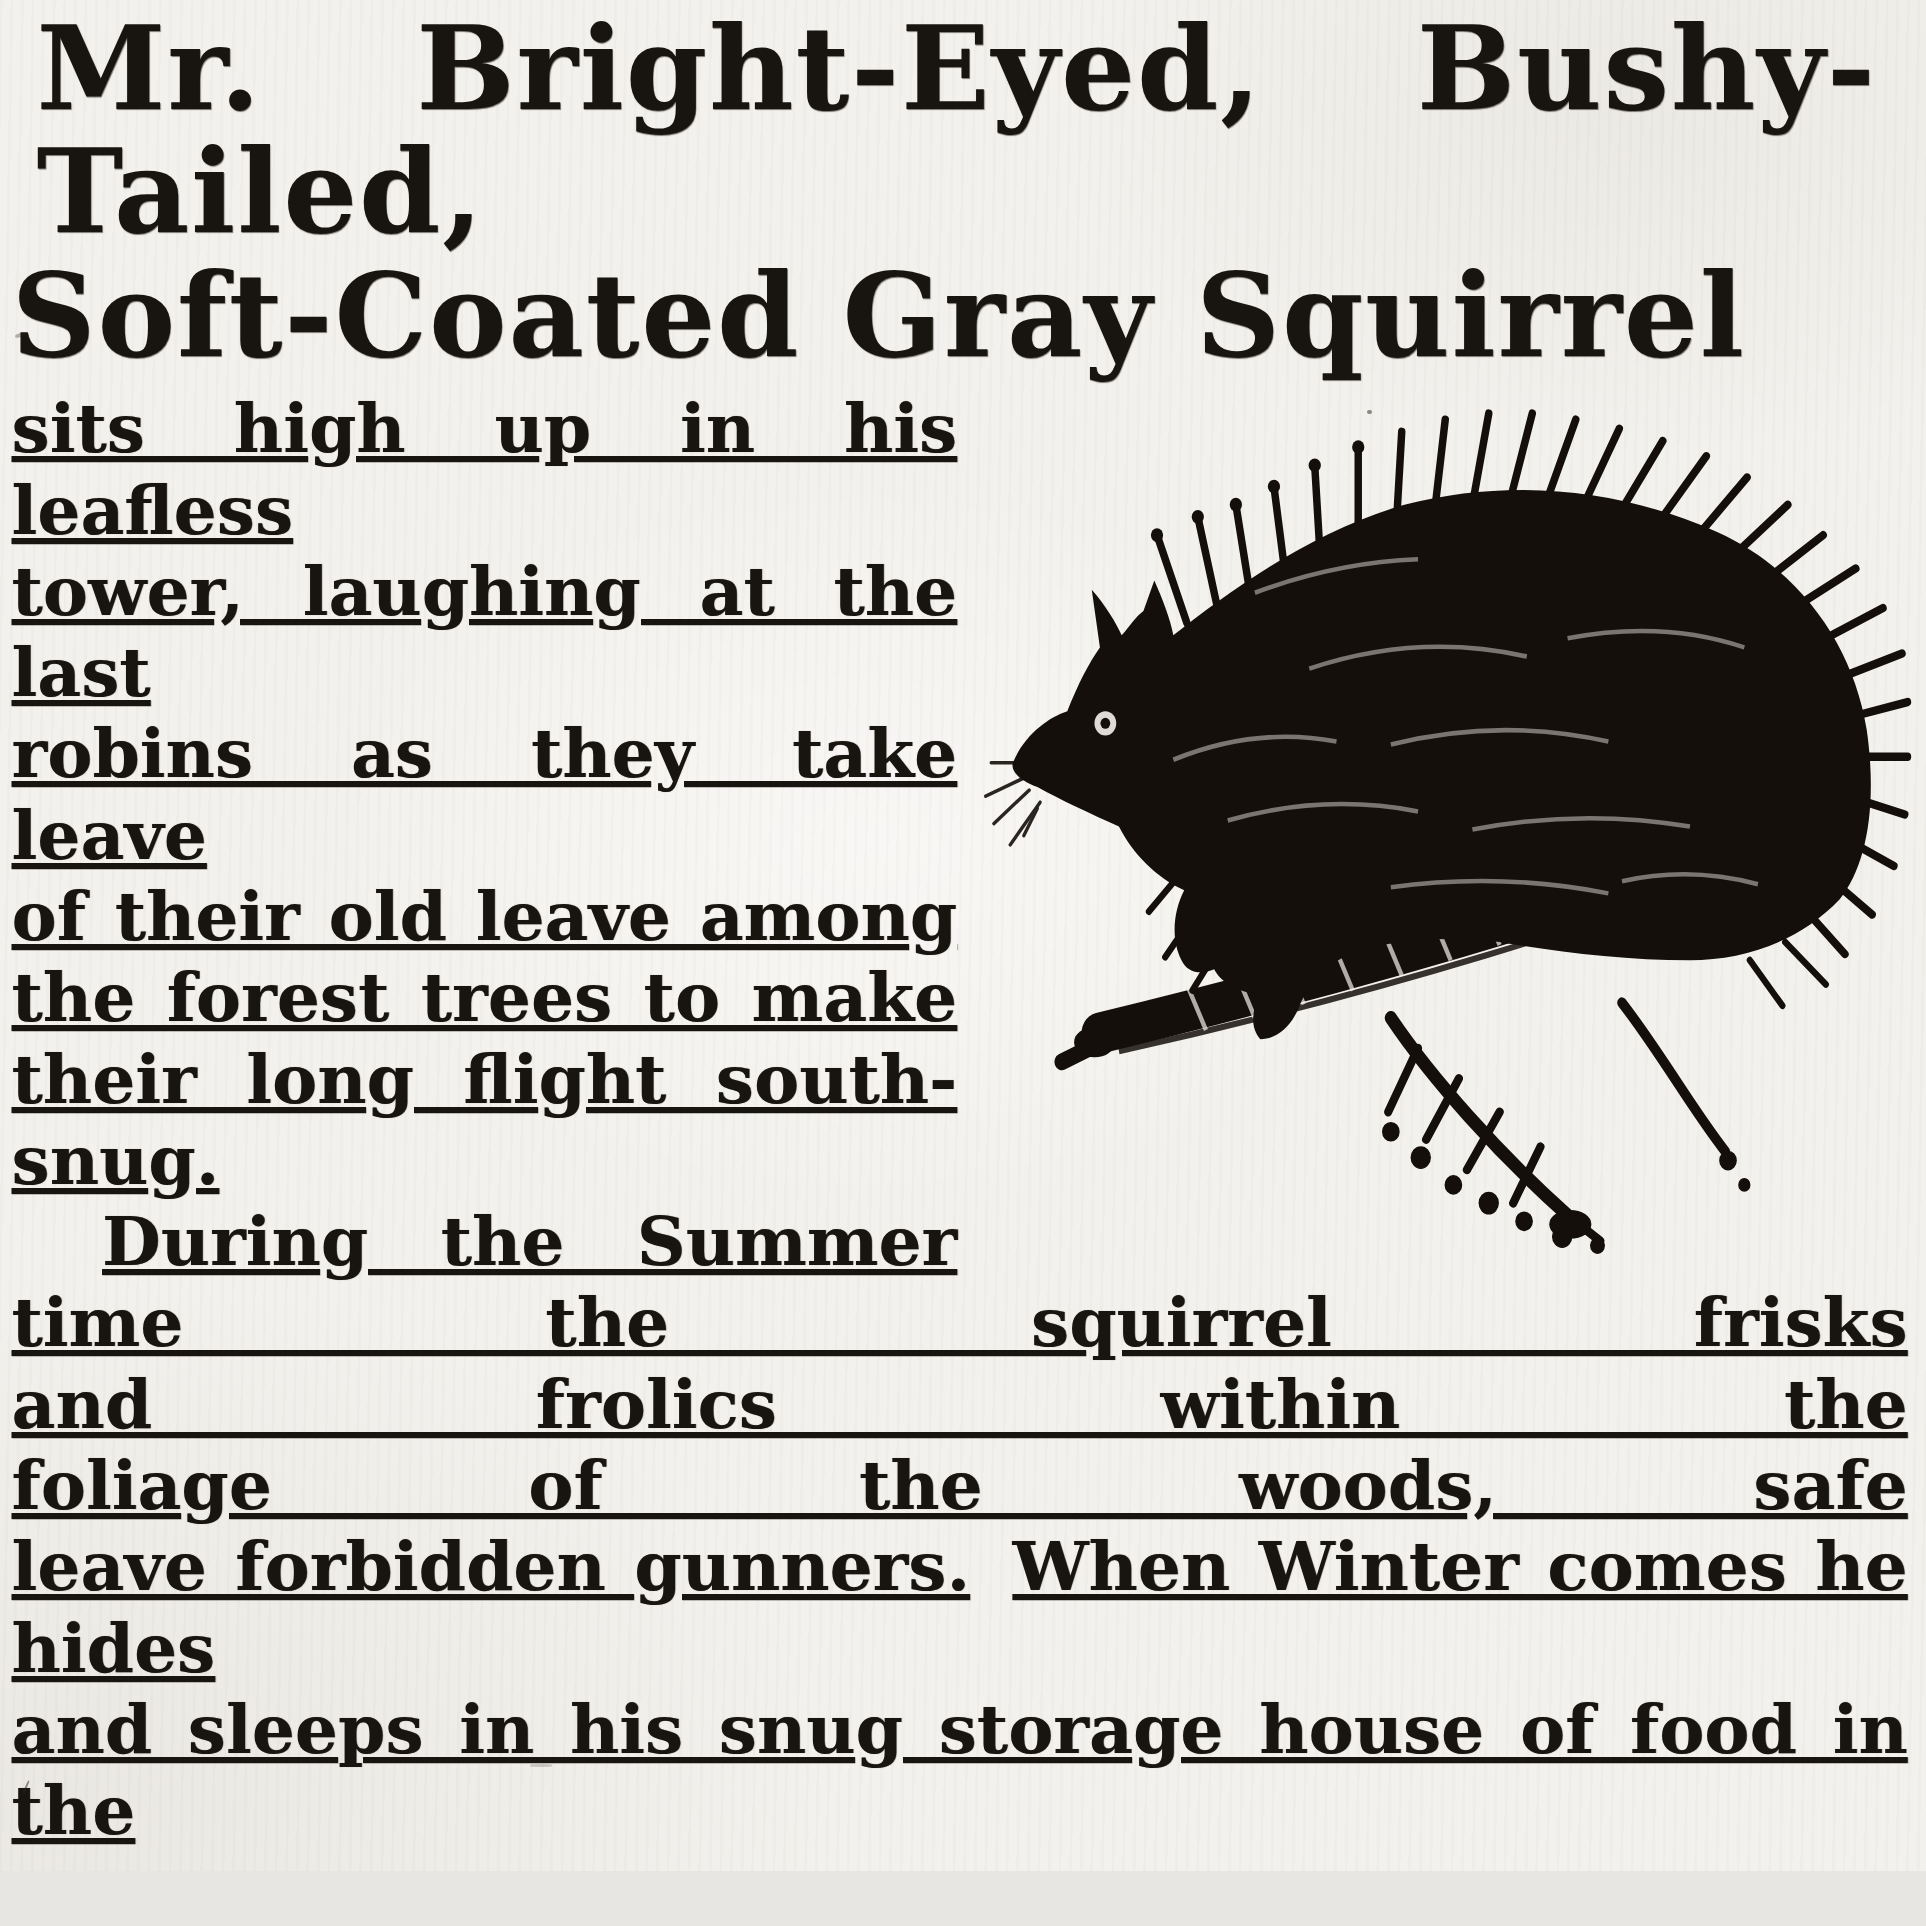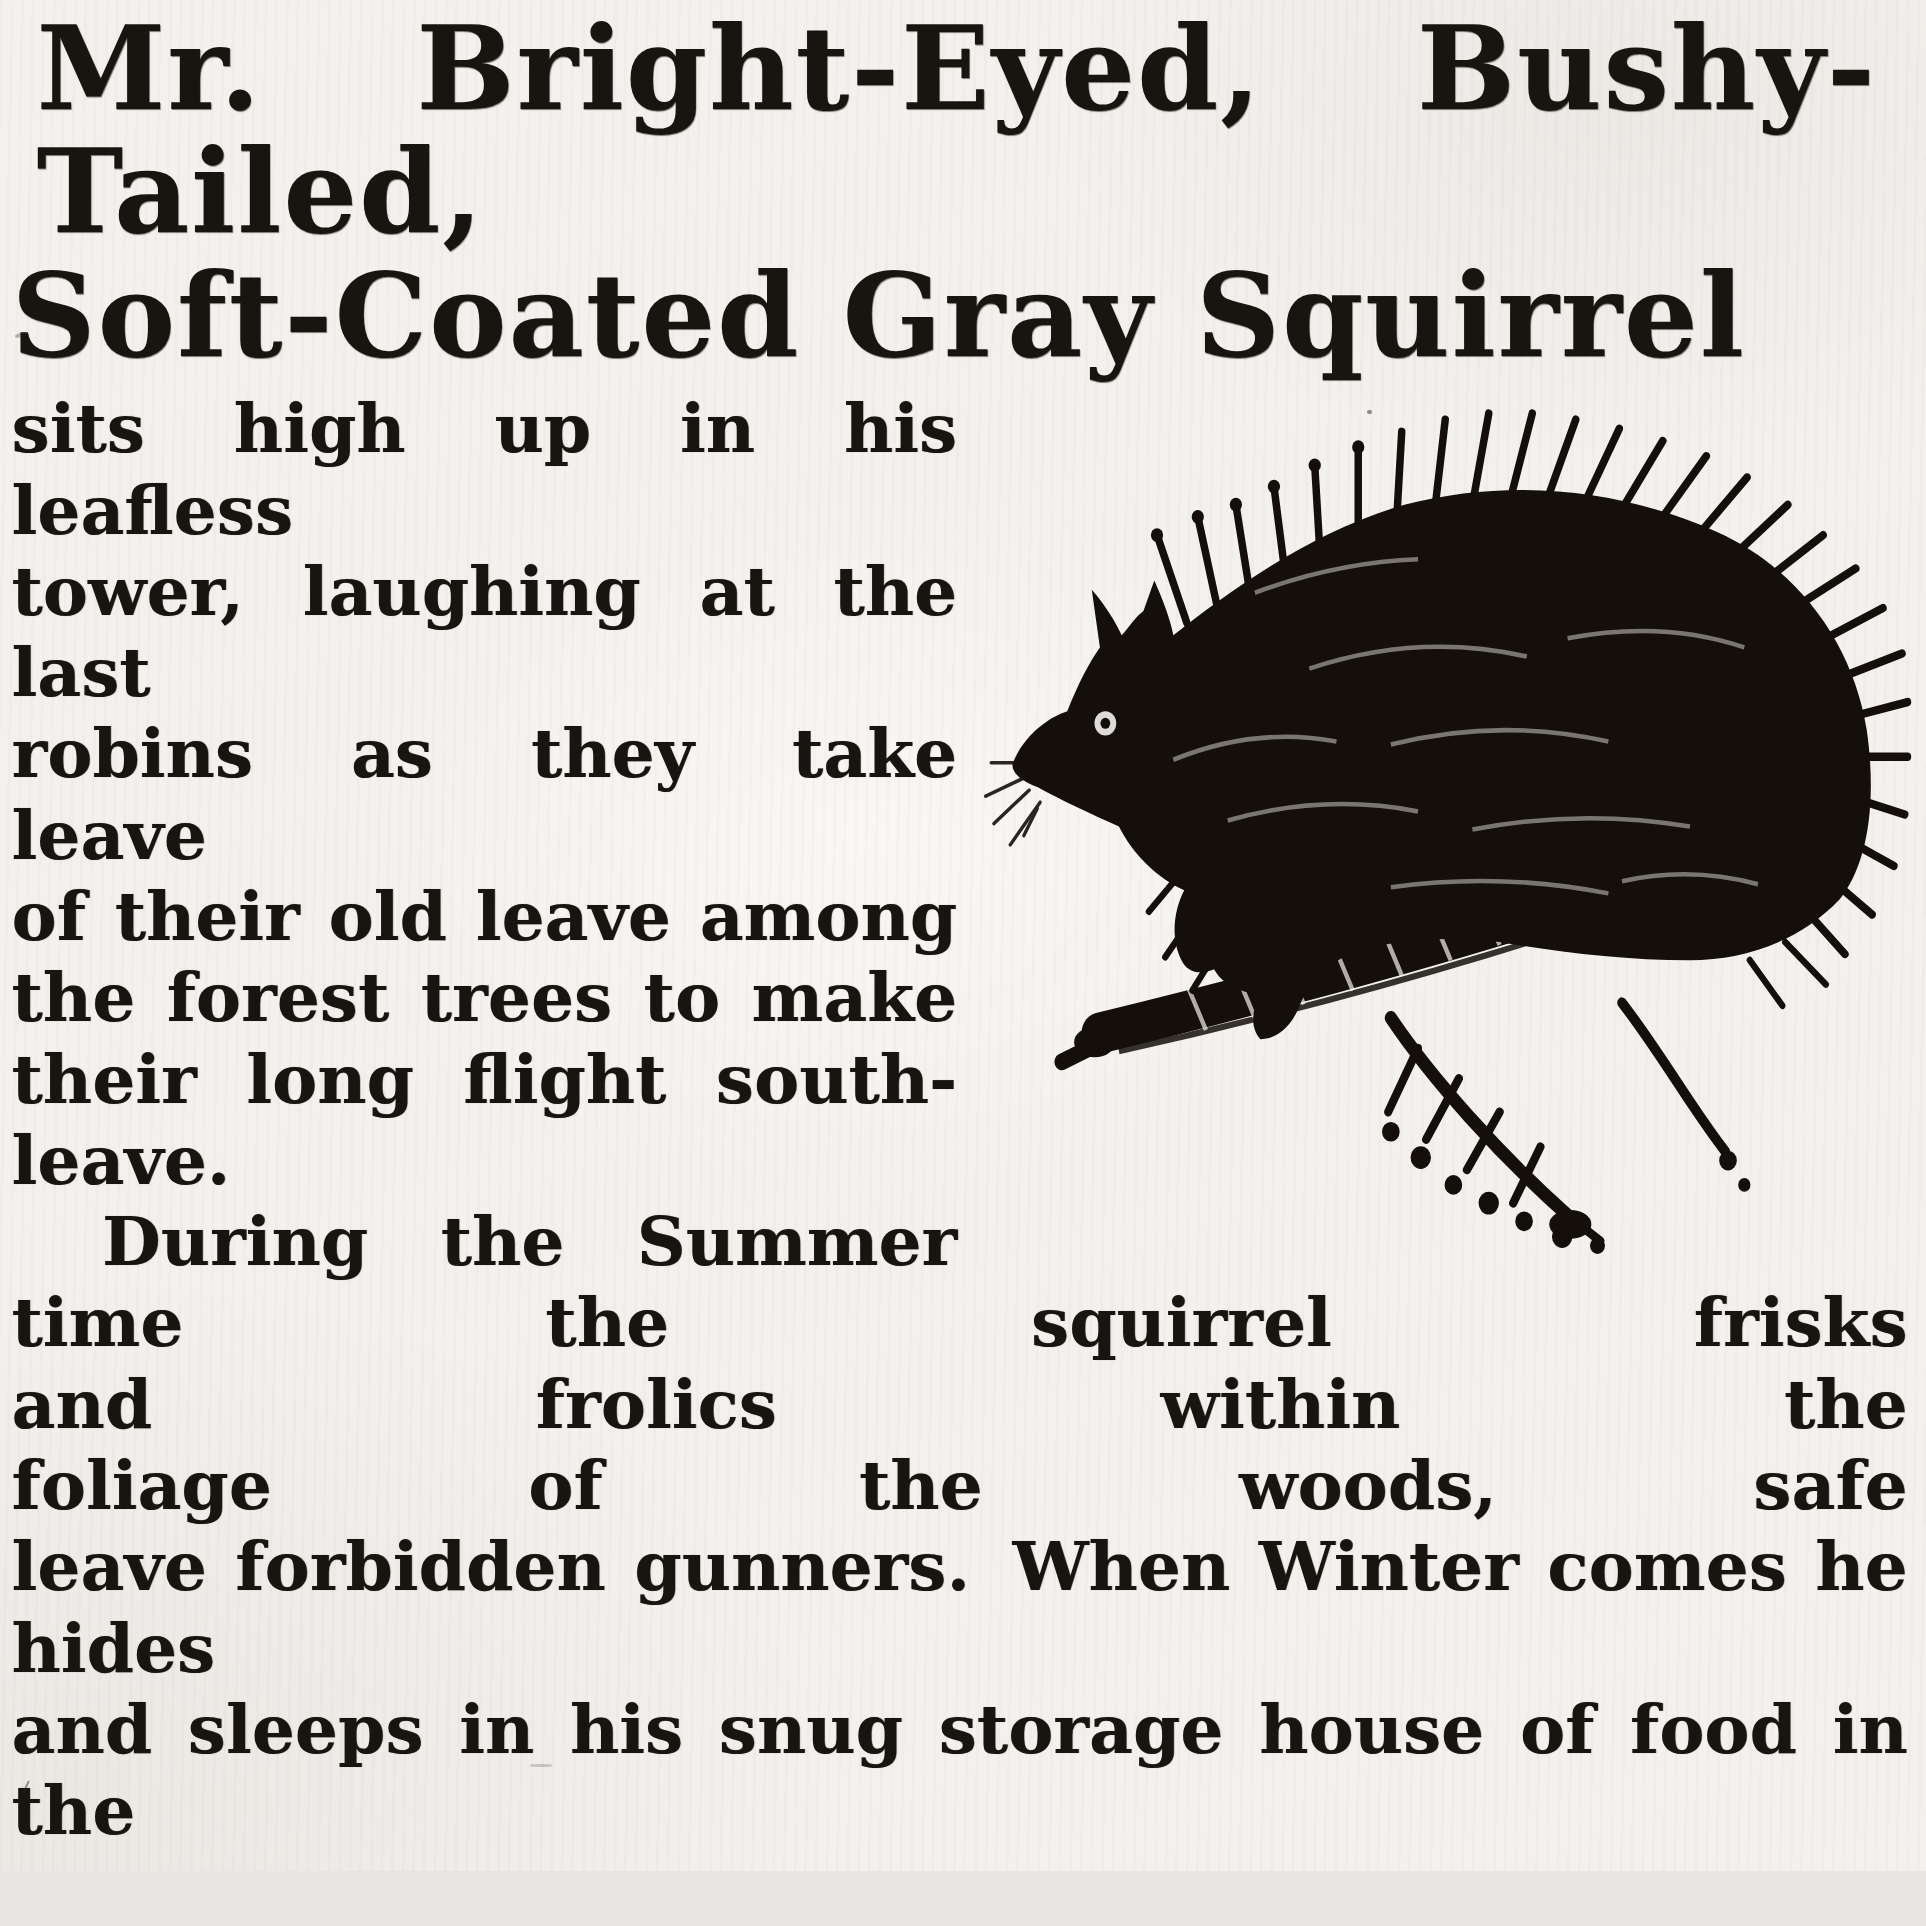--- a/index.html
+++ b/index.html
@@ -59,20 +59,21 @@
     left: 0;
     width: 100%;
     height: 47.3vw;
     overflow: visible;
   }
   .ln {
     text-align: justify;
     text-align-last: justify;
     text-justify: inter-word;
     word-spacing: 0.06em;
+    text-decoration: underline;
   }
   .ln--plain {
     text-align: left;
     text-align-last: left;
   }
   .ln--in1 { padding-left: 4.7vw; }
   .gap {
     display: inline-block;
     width: 2.2vw;
   }
@@ -246,21 +247,21 @@
           </g>
         </svg>
       </figure>
 
       <div class="ln">sits high up in his leafless</div>
       <div class="ln">tower, laughing at the last</div>
       <div class="ln">robins as they take leave</div>
       <div class="ln">of their old leave among</div>
       <div class="ln">the forest trees to make</div>
       <div class="ln">their long flight south-</div>
-      <div class="ln ln--plain">leave.</div>
+      <div class="ln ln--plain">snug.</div>
       <div class="ln ln--in1">During the Summer</div>
       <div class="ln">time the squirrel frisks</div>
       <div class="ln">and frolics within the</div>
       <div class="ln">foliage of the woods, safe</div>
       <div class="ln"><span>leave forbidden gunners.</span><span class="gap"></span><span>When Winter comes he hides</span></div>
       <div class="ln">and sleeps in his snug storage house of food in the</div>
 
     </section>
   </div>
 </div>

